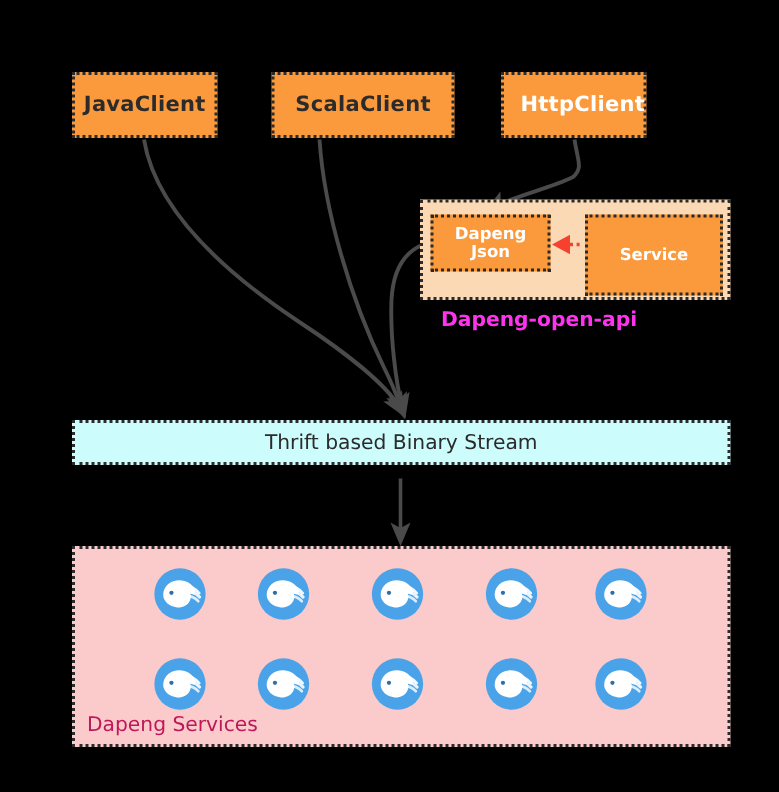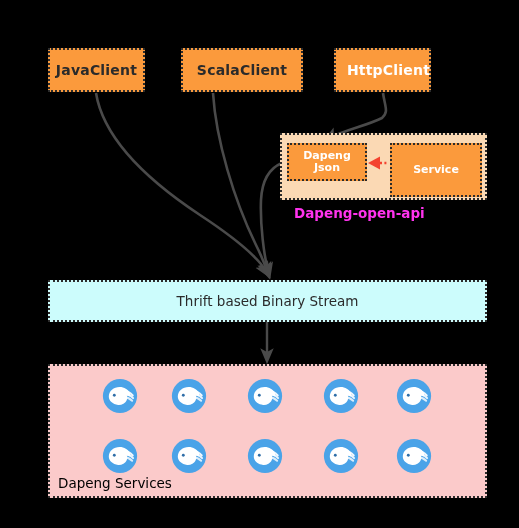--- a/index.html
+++ b/index.html
@@ -76,21 +76,21 @@
 
   
   .services {
     position: absolute;
     box-sizing: border-box;
     background: #fbcaca;
     border: 2px dotted #2b2b2b;
   }
   .services-caption {
     position: absolute;
-    color: #000000;
+    color: #be185d;
     font-size: 13.5px;
     white-space: nowrap;
   }
   .svc-icon {
     position: absolute;
     width: 38px;
     height: 38px;
   }
 
   
@@ -153,21 +153,21 @@
 
     <div class="openapi-inner" style="left:108px; top:8px; width:92px; height:54px;">
       <div>
         <div>Service</div>
       </div>
     </div>
 
     <div class="openapi-caption" style="left:12px; top:46px;margin-top:24px;">Dapeng-open-api</div>
   </div>
 
-  <div class="box thrift" style="left:48px; top:280px; width:439px; height:42px;">
+  <div class="box thrift" style="left:48px; top:280px; width:439px; height:30px;">
     <span>Thrift based Binary Stream</span>
   </div>
 
   <div class="services" style="left:48px; top:364px; width:439px; height:134px;">
 
     <span class="svc-icon" style="left:51px;  top:11px;"><svg viewBox="0 0 40 40" width="38" height="38">
           <circle cx="20" cy="20" r="18" fill="#4aa3e8"></circle>
           <path d="M8.2,20.6 C8.2,14.6 13.4,10.4 19.6,10.4 C24.6,10.4 28.4,13.0 30.2,16.4 C31.0,18.0 31.2,19.4 30.6,20.0 C29.9,20.7 28.6,20.3 27.2,19.6 C28.4,23.0 26.8,26.4 23.6,28.2 C21.8,29.2 19.8,29.6 18.0,29.4 C12.4,28.8 8.2,25.2 8.2,20.6 Z" fill="#ffffff"></path>
           <circle cx="14.0" cy="19.2" r="1.5" fill="#2f6ea8"></circle>
           <path d="M24.0,14.2 C27.6,14.6 31.0,16.6 33.4,19.4" stroke="#ffffff" stroke-width="2.1" fill="none" stroke-linecap="round" opacity="0.92"></path>

